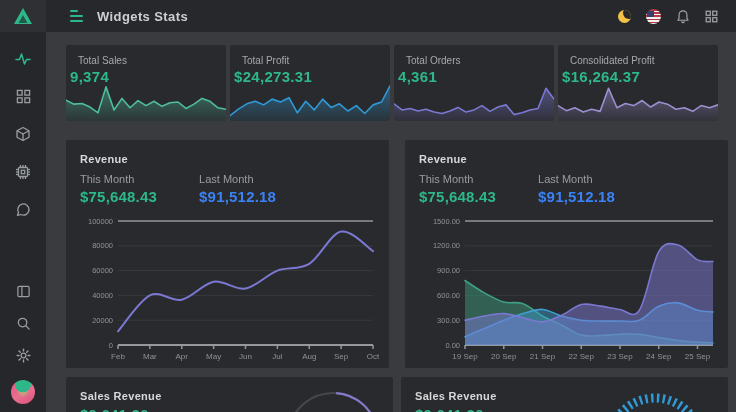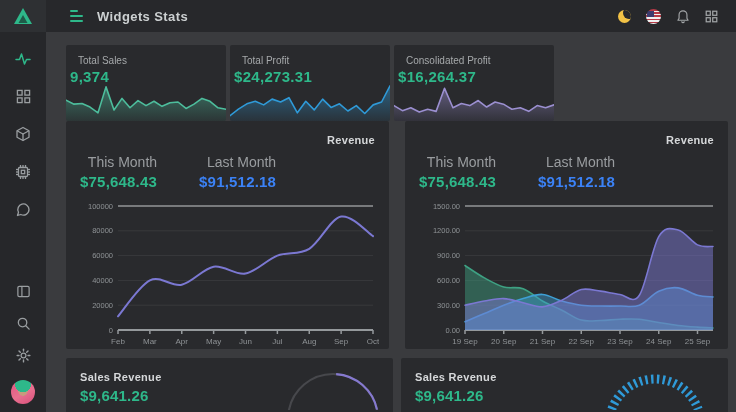--- a/index.html
+++ b/index.html
@@ -34,25 +34,25 @@
       linear-gradient(#3c3b6e,#3c3b6e),
       repeating-linear-gradient(180deg,#b73a47 0 1.6px,#f1f1f1 1.6px 3.2px);
     background-size:7px 6px,100% 100%;background-position:1px 2px,0 0;background-repeat:no-repeat;}
   
   .content{position:absolute;left:46px;top:32px;right:0;bottom:0;padding:13px 0 0 20px;box-sizing:border-box;background:#3a3b3e;}
   .row{display:flex;gap:4px;width:662px;}
   .stat-card{position:relative;width:160px;height:76px;background:#292a2d;border-radius:2px;overflow:hidden;}
   .stat-label{margin:10px 12px 2px;font-size:10px;color:#a6a9ab;}
   .stat-value{margin:0 4px;font-size:15px;font-weight:700;color:#2eb88a;letter-spacing:.3px;}
   .spark{position:absolute;left:0;right:0;bottom:0;width:100%;height:44px;}
-  .charts-row{display:flex;gap:16px;width:662px;text-align:right;}
+  .charts-row{display:flex;gap:16px;width:662px;margin-top:19px;}
   .rev-card{position:relative;width:327px;height:228px;background:#292a2d;border-radius:2px;padding:13px 14px;box-sizing:border-box;overflow:hidden;}
   .rev-title{font-size:11px;font-weight:700;color:#d6d8da;letter-spacing:.3px;}
   .legend{display:flex;gap:42px;margin-top:8px;}
-  .lg-label{font-size:14px;color:#9a9da0;}
+  .lg-label{font-size:11px;color:#9a9da0;}
   .lg-value{font-size:15px;font-weight:700;margin-top:3px;letter-spacing:.2px;}
   .green{color:#2eb88a;}
   .white{color:#3b82f6;}
   .main-chart{margin-top:6px;}
   .bottom-row{display:flex;gap:8px;width:662px;margin-top:9px;}
   .bot-card{position:relative;width:327px;height:60px;background:#292a2d;border-radius:2px 2px 0 0;padding:13px 14px;box-sizing:border-box;overflow:hidden;}
   .gauge{position:absolute;top:6px;right:14px;}
 </style>
 </head>
 <body>
@@ -192,20 +192,34 @@
         <div class="stat-value">$24,273.31</div>
         <svg class="spark" viewBox="0 0 160 44" preserveAspectRatio="none">
             <defs>
               <linearGradient id="grad-spark-1" x1="0" y1="0" x2="0" y2="1">
                 <stop offset="0%" stop-color="#2f9ad8" stop-opacity="0.5"></stop>
                 <stop offset="100%" stop-color="#2f9ad8" stop-opacity="0.08"></stop>
               </linearGradient>
             </defs>
             <path d="M0,38.68L8.421052631578947,32.2L16.842105263157894,26.8L25.263157894736842,24.28L33.68421052631579,27.880000000000003L42.10526315789474,22.12L50.526315789473685,25L58.94736842105263,20.68L67.36842105263158,35.8L75.78947368421052,24.28L84.21052631578948,32.92L92.63157894736842,22.12L101.05263157894737,30.4L109.47368421052632,26.8L117.89473684210526,34L126.3157894736842,28.6L134.73684210526315,36.52L143.1578947368421,27.880000000000003L151.57894736842104,25L160,8.800000000000004L160,44L0,44Z" fill="url(#grad-spark-1)" stroke="none"></path>
             <path d="M0,38.68L8.421052631578947,32.2L16.842105263157894,26.8L25.263157894736842,24.28L33.68421052631579,27.880000000000003L42.10526315789474,22.12L50.526315789473685,25L58.94736842105263,20.68L67.36842105263158,35.8L75.78947368421052,24.28L84.21052631578948,32.92L92.63157894736842,22.12L101.05263157894737,30.4L109.47368421052632,26.8L117.89473684210526,34L126.3157894736842,28.6L134.73684210526315,36.52L143.1578947368421,27.880000000000003L151.57894736842104,25L160,8.800000000000004" fill="none" stroke="#2f9ad8" stroke-width="1.6" stroke-linejoin="round" stroke-linecap="round"></path>
+          </svg>
+      </div>
+      <div class="stat-card">
+        <div class="stat-label">Total Orders</div>
+        <div class="stat-value">4,361</div>
+        <svg class="spark" viewBox="0 0 160 44" preserveAspectRatio="none">
+            <defs>
+              <linearGradient id="grad-spark-2" x1="0" y1="0" x2="0" y2="1">
+                <stop offset="0%" stop-color="#7b78d2" stop-opacity="0.5"></stop>
+                <stop offset="100%" stop-color="#7b78d2" stop-opacity="0.08"></stop>
+              </linearGradient>
+            </defs>
+            <path d="M0,26.8L8,32.92L16,31.48L24,34L32,32.2L40,35.08L48,36.52L56,34L64,30.4L72,35.08L80,32.92L88,28.6L96,34.36L104,30.04L112,27.880000000000003L120,37.6L128,35.8L136,32.92L144,31.48L152,11.32L160,22.12L160,44L0,44Z" fill="url(#grad-spark-2)" stroke="none"></path>
+            <path d="M0,26.8L8,32.92L16,31.48L24,34L32,32.2L40,35.08L48,36.52L56,34L64,30.4L72,35.08L80,32.92L88,28.6L96,34.36L104,30.04L112,27.880000000000003L120,37.6L128,35.8L136,32.92L144,31.48L152,11.32L160,22.12" fill="none" stroke="#7b78d2" stroke-width="1.6" stroke-linejoin="round" stroke-linecap="round"></path>
           </svg>
       </div>
       <div class="stat-card">
         <div class="stat-label">Consolidated Profit</div>
         <div class="stat-value">$16,264.37</div>
         <svg class="spark" viewBox="0 0 160 44" preserveAspectRatio="none">
             <defs>
               <linearGradient id="grad-spark-3" x1="0" y1="0" x2="0" y2="1">
                 <stop offset="0%" stop-color="#9b8fd0" stop-opacity="0.5"></stop>
                 <stop offset="100%" stop-color="#9b8fd0" stop-opacity="0.08"></stop>

